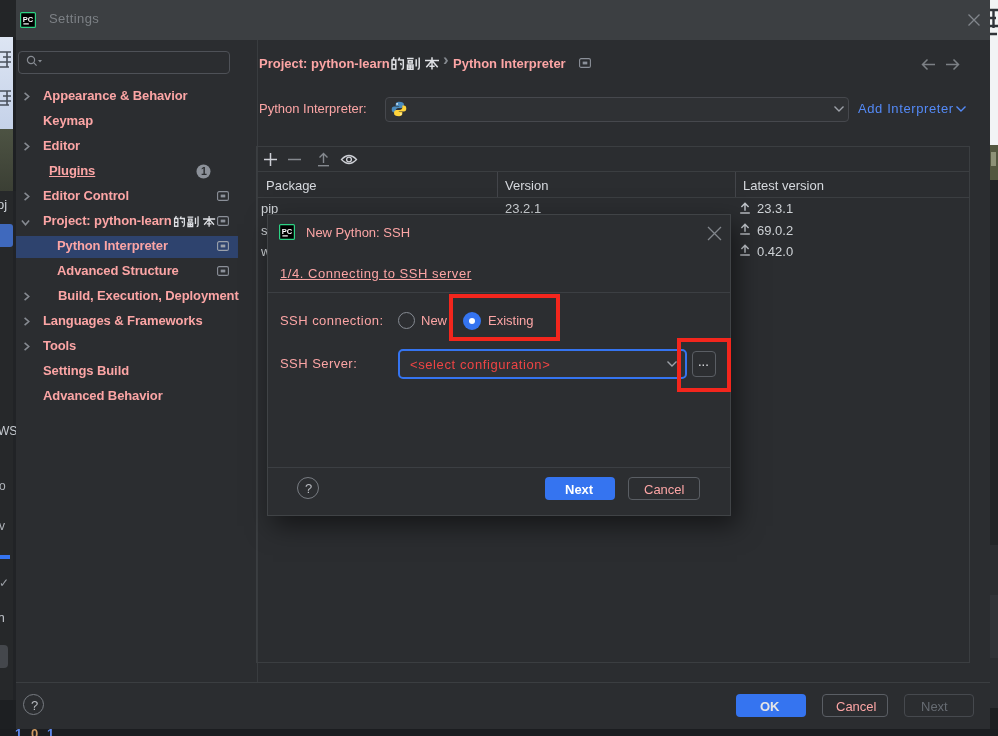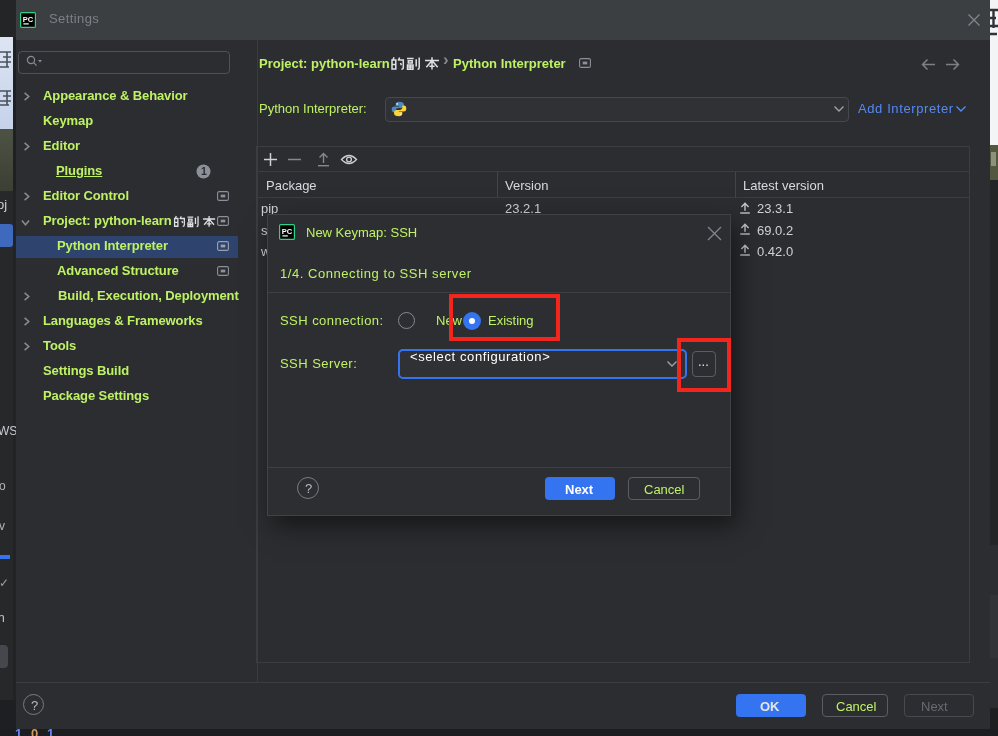--- a/index.html
+++ b/index.html
@@ -1,19 +1,19 @@
 <!DOCTYPE html>
 <html><head>
 <meta charset="utf-8">
 <style>
   html,body{margin:0;padding:0;background:#26282a;}
   #page{position:relative;width:998px;height:736px;overflow:hidden;
     font-family:"Liberation Sans",sans-serif;background:#26282a;}
   .abs{position:absolute;}
-  .t{position:absolute;font-size:13px;line-height:13px;color:#bef264;white-space:nowrap;}
+  .t{position:absolute;font-size:13px;line-height:13px;color:#fca5a5;white-space:nowrap;}
   .tr{font-weight:600;letter-spacing:-0.1px;}
   .chev{position:absolute;width:9px;height:9px;}
   .mon{position:absolute;width:12px;height:10px;}
   svg{display:block;}
 </style>
 </head>
 <body>
 <div id="page">
 
   <div class="abs" style="left:0;top:0;width:16px;height:37px;background:#232527;"></div>
@@ -82,21 +82,21 @@
 
   <svg class="chev" style="left:22px;top:92px;" viewBox="0 0 8 8">
       <path d="M2.3,0.8 L6,4 L2.3,7.2" fill="none" stroke="#878b92" stroke-width="1.4"></path>
     </svg>
   <div class="t tr" style="left:43px;top:89px;">Appearance &amp; Behavior</div>
   <div class="t tr" style="left:43px;top:114px;">Keymap</div>
   <svg class="chev" style="left:22px;top:142px;" viewBox="0 0 8 8">
       <path d="M2.3,0.8 L6,4 L2.3,7.2" fill="none" stroke="#878b92" stroke-width="1.4"></path>
     </svg>
   <div class="t tr" style="left:43px;top:139px;">Editor</div>
-  <div class="t tr" style="left:56px;top:164px;text-decoration:underline;">Plugins</div>
+  <div class="t tr" style="left:49px;top:164px;text-decoration:underline;">Plugins</div>
   <svg class="abs" style="left:196px;top:164px;" width="15" height="15" viewBox="0 0 15 15">
     <circle cx="7.5" cy="7.5" r="7" fill="#8c9199"></circle>
     <text x="7.9" y="11.2" font-family="Liberation Sans" font-size="10.5" font-weight="bold" fill="#2b2d30" text-anchor="middle">1</text>
   </svg>
   <svg class="chev" style="left:22px;top:192px;" viewBox="0 0 8 8">
       <path d="M2.3,0.8 L6,4 L2.3,7.2" fill="none" stroke="#878b92" stroke-width="1.4"></path>
     </svg>
   <div class="t tr" style="left:43px;top:189px;">Editor Control</div>
   <svg class="mon" style="left:217px;top:191px;" viewBox="0 0 12 10">
       <rect x="0.6" y="0.6" width="10.8" height="8.8" rx="1.5" fill="none" stroke="#8b9099" stroke-width="1.1"></rect>
@@ -136,21 +136,21 @@
   <div class="t tr" style="left:43px;top:289px;padding-left:15px;">Build, Execution, Deployment</div>
   <svg class="chev" style="left:22px;top:317px;" viewBox="0 0 8 8">
       <path d="M2.3,0.8 L6,4 L2.3,7.2" fill="none" stroke="#878b92" stroke-width="1.4"></path>
     </svg>
   <div class="t tr" style="left:43px;top:314px;">Languages &amp; Frameworks</div>
   <svg class="chev" style="left:22px;top:342px;" viewBox="0 0 8 8">
       <path d="M2.3,0.8 L6,4 L2.3,7.2" fill="none" stroke="#878b92" stroke-width="1.4"></path>
     </svg>
   <div class="t tr" style="left:43px;top:339px;">Tools</div>
   <div class="t tr" style="left:43px;top:364px;">Settings Build</div>
-  <div class="t tr" style="left:43px;top:389px;">Package Settings</div>
+  <div class="t tr" style="left:43px;top:389px;">Advanced Behavior</div>
 
   <div class="abs" style="left:257px;top:40px;width:1px;height:642px;background:#393c3f;"></div>
 
   <div class="t" style="left:259px;top:57px;font-weight:bold;">Project: python-learn</div>
   <svg class="abs" style="left:389px;top:56px;" width="51" height="15" viewBox="0 0 51 15">
     <g stroke="#dfe1e5" stroke-width="1.5" fill="none">
       <path d="M3,4 V13 H6.8 V4 Z M3,8.4 H6.8 M5,1.2 L4,3.8"></path>
       <path d="M10.6,1.5 Q10.2,3.2 9,4.6 M10.2,4 H14.3 V11.2 Q14.3,13.2 12.4,13.2 M11.5,7 L12.4,9.2"></path>
       <path d="M18,2.5 H24.6 M19.3,4.8 H23.2 V7 H19.3 Z M18.5,9 H24 V13.3 H18.5 Z M18.5,11.1 H24 M21.2,9 V13.3"></path>
       <path d="M27.2,3.2 V10.5 M30.2,1.5 V11.5 Q30.2,13.3 28.6,13.3"></path>
@@ -239,37 +239,37 @@
   <div class="t" style="left:836px;top:700px;">Cancel</div>
   <div class="abs" style="left:904px;top:694px;width:70px;height:23px;border:1px solid #46494e;border-radius:4px;box-sizing:border-box;"></div>
   <div class="t" style="left:921px;top:700px;color:#666b72;">Next</div>
 
   <div class="abs" style="left:267px;top:214px;width:464px;height:302px;background:#2c2e31;border:1px solid #404346;box-sizing:border-box;box-shadow:6px 10px 24px rgba(0,0,0,0.5);"></div>
   <svg class="abs" style="left:279px;top:224px;" width="16" height="16" viewBox="0 0 16 16">
     <rect x="0.6" y="0.6" width="14.8" height="14.8" rx="1" fill="#000" stroke="#2dd385" stroke-width="1.2"></rect>
     <text x="8" y="9.6" font-family="Liberation Sans" font-size="7.5" font-weight="bold" fill="#fff" text-anchor="middle">PC</text>
     <rect x="3.4" y="11.3" width="5.4" height="1.2" fill="#fff"></rect>
   </svg>
-  <div class="t" style="left:306px;top:226px;">New Keymap: SSH</div>
+  <div class="t" style="left:306px;top:226px;">New Python: SSH</div>
   <svg class="abs" style="left:707px;top:226px;" width="15" height="15" viewBox="0 0 15 15">
     <path d="M1,1 L14,14 M14,1 L1,14" stroke="#82868c" stroke-width="1.3"></path>
   </svg>
-  <div class="t" style="left:280px;top:267px;letter-spacing:0.55px;">1/4. Connecting to SSH server</div>
+  <div class="t" style="left:280px;top:267px;letter-spacing:0.55px;text-decoration:underline;">1/4. Connecting to SSH server</div>
   <div class="abs" style="left:268px;top:292px;width:462px;height:1px;background:#3c3f43;"></div>
 
   <div class="t" style="left:280px;top:314px;letter-spacing:0.45px;">SSH connection:</div>
   <div class="abs" style="left:398px;top:312px;width:17px;height:17px;border:1.5px solid #868b93;border-radius:50%;box-sizing:border-box;"></div>
-  <div class="t" style="left:436px;top:314px;">New</div>
+  <div class="t" style="left:421px;top:314px;">New</div>
   <div class="abs" style="left:463px;top:312px;width:18px;height:18px;background:#3574f0;border-radius:50%;"></div>
   <div class="abs" style="left:469px;top:318px;width:6px;height:6px;background:#fff;border-radius:50%;"></div>
   <div class="t" style="left:488px;top:314px;">Existing</div>
 
   <div class="t" style="left:280px;top:357px;letter-spacing:0.45px;">SSH Server:</div>
   <div class="abs" style="left:398px;top:349px;width:289px;height:30px;background:#2f3134;border:2px solid #3574f0;border-radius:5px;box-sizing:border-box;"></div>
-  <div class="t" style="left:410px;top:350px;color:#ffffff;letter-spacing:0.6px;">&lt;select configuration&gt;</div>
+  <div class="t" style="left:410px;top:358px;color:#ef4444;letter-spacing:0.6px;">&lt;select configuration&gt;</div>
   <svg class="abs" style="left:666px;top:360px;" width="12" height="8" viewBox="0 0 12 8">
     <path d="M1.5,1.5 L6,6 L10.5,1.5" fill="none" stroke="#9da1a8" stroke-width="1.4"></path>
   </svg>
   <div class="abs" style="left:692px;top:351px;width:24px;height:26px;border:1px solid #5a5e64;border-radius:4px;box-sizing:border-box;"></div>
   <div class="t" style="left:698px;top:355px;color:#dfe1e5;">...</div>
 
   <div class="abs" style="left:268px;top:467px;width:462px;height:1px;background:#3c3f43;"></div>
   <div class="abs" style="left:297px;top:477px;width:22px;height:22px;border:1.5px solid #787c82;border-radius:50%;box-sizing:border-box;"></div>
   <div class="t" style="left:305px;top:482px;color:#b8bbc0;">?</div>
   <div class="abs" style="left:545px;top:477px;width:70px;height:23px;background:#3574f0;border-radius:4px;"></div>

